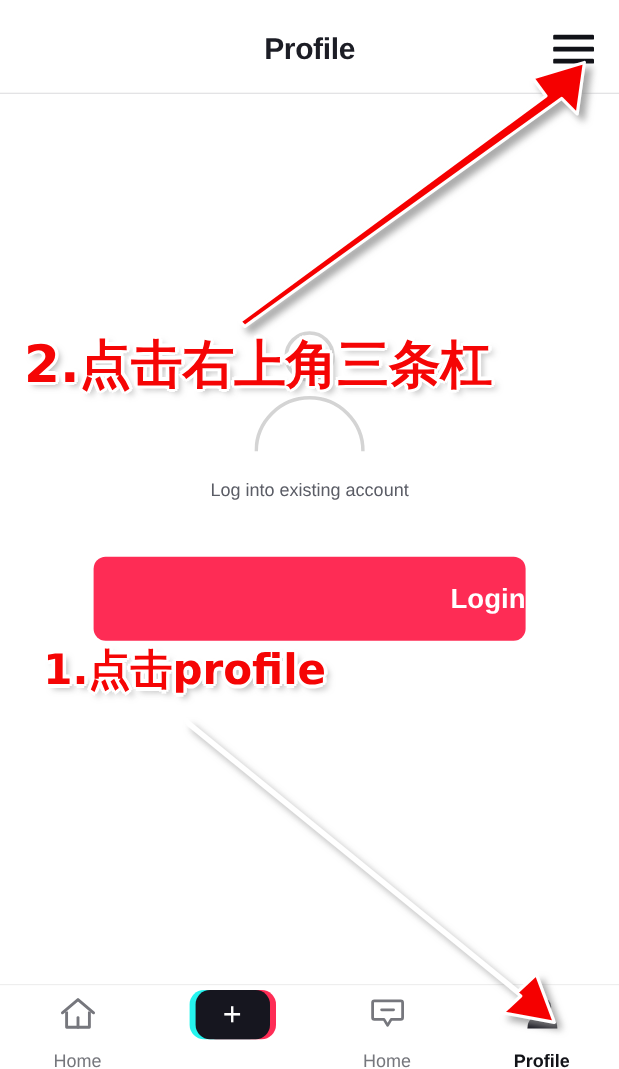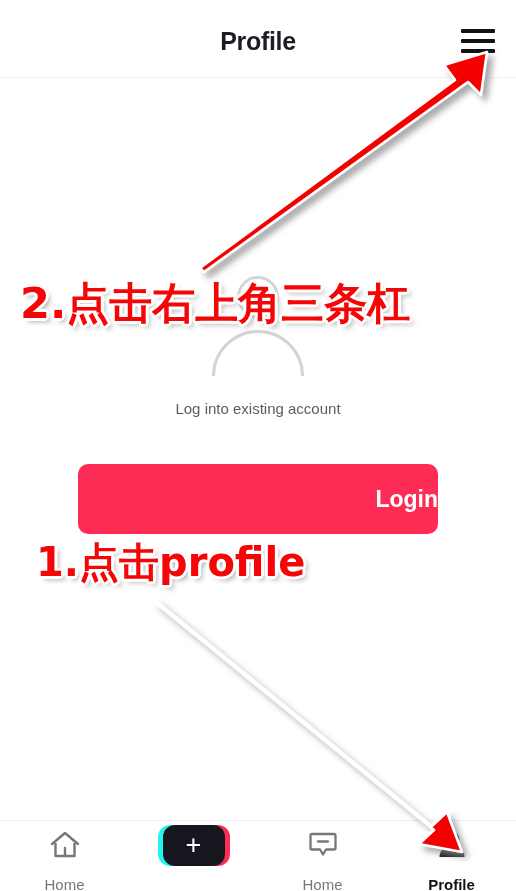--- a/index.html
+++ b/index.html
@@ -202,21 +202,21 @@
     font-family:"DejaVu Sans", sans-serif;
     white-space:nowrap;
     text-shadow:
       -2px -2px 0 #fff,  2px -2px 0 #fff,
       -2px  2px 0 #fff,  2px  2px 0 #fff,
       -3px  0   0 #fff,  3px  0   0 #fff,
        0   -3px 0 #fff,  0    3px 0 #fff,
        4px  4px 5px rgba(120,120,120,0.55);
   }
   #anno-2 { left:20px;  top:275px; font-size:43px; }
-  #anno-1 { left:36px;  top:535px; font-size:40px; }
+  #anno-1 { left:36px;  top:535px; font-size:35px; }
 </style>
 </head>
 <body>
 
 <div id="app">
 
   <div class="top-sliver"></div>
 
   <div class="header">
     <div class="header-title">Profile</div>

